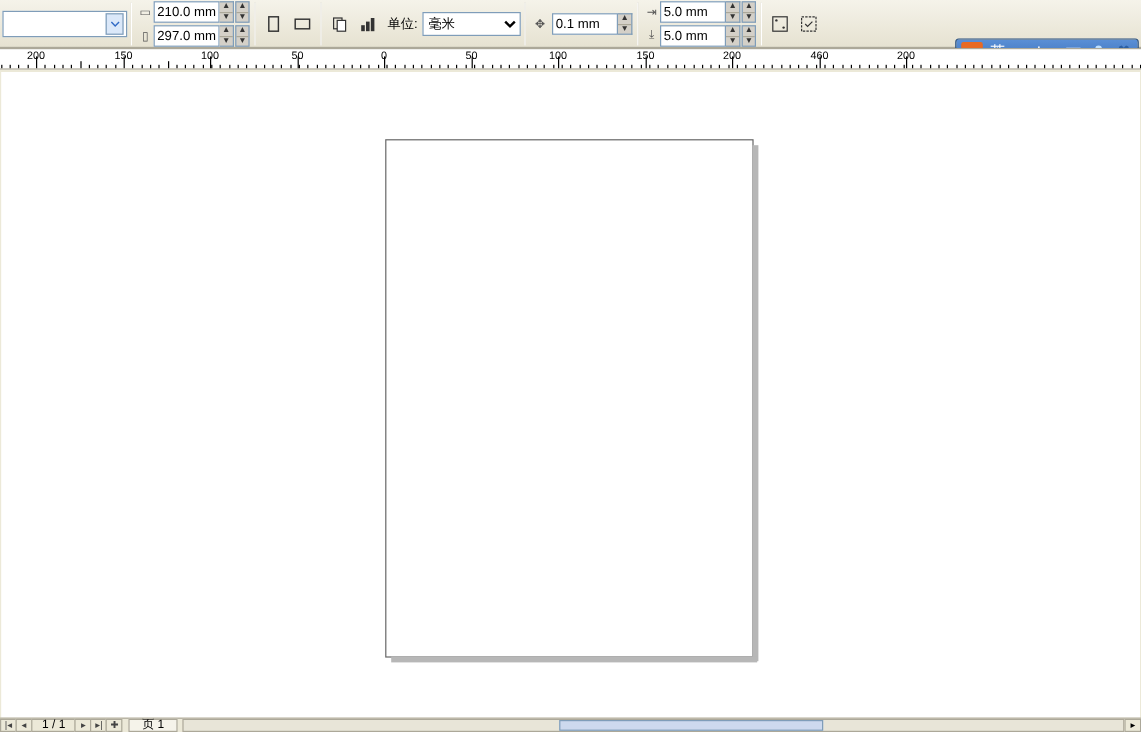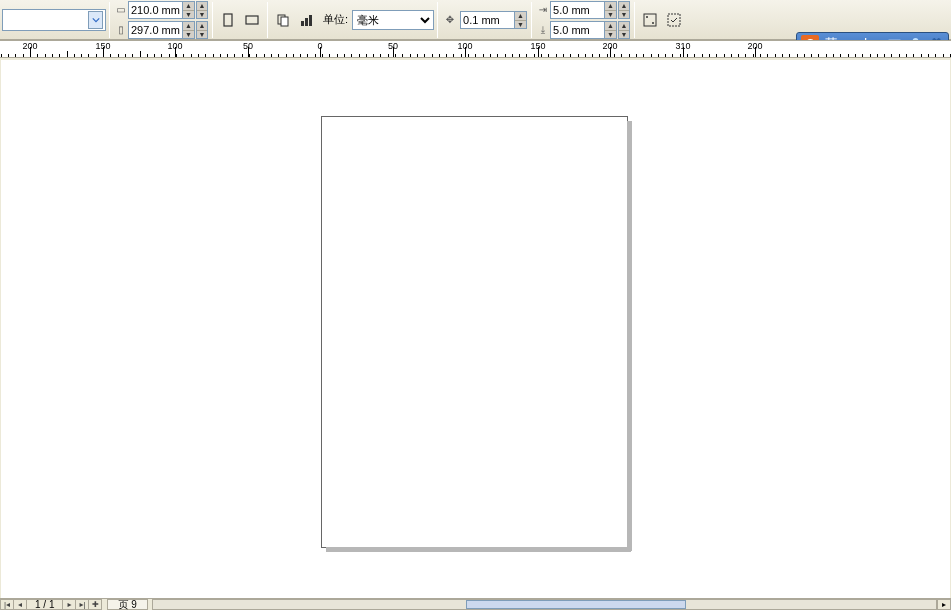--- a/index.html
+++ b/index.html
@@ -229,21 +229,21 @@
       <div class="num" style="left: 320px;">0</div>
       <div class="tick maj" style="left: 320px;"></div>
       <div class="num" style="left: 393px;">50</div>
       <div class="tick maj" style="left: 393px;"></div>
       <div class="num" style="left: 465px;">100</div>
       <div class="tick maj" style="left: 465px;"></div>
       <div class="num" style="left: 538px;">150</div>
       <div class="tick maj" style="left: 538px;"></div>
       <div class="num" style="left: 610px;">200</div>
       <div class="tick maj" style="left: 610px;"></div>
-      <div class="num" style="left: 683px;">310</div>
+      <div class="num" style="left: 683px;">460</div>
       <div class="tick maj" style="left: 683px;"></div>
       <div class="num" style="left: 755px;">200</div>
       <div class="tick maj" style="left: 755px;"></div>
       <div class="tick min" style="left: 0.8px;"></div>
       <div class="tick min" style="left: 8.1px;"></div>
       <div class="tick min" style="left: 15.4px;"></div>
       <div class="tick min" style="left: 22.7px;"></div>
       <div class="tick min" style="left: 37.3px;"></div>
       <div class="tick min" style="left: 44.6px;"></div>
       <div class="tick min" style="left: 51.9px;"></div>
@@ -379,18 +379,18 @@
   </div>
 </div>
 
 <div class="pagenav">
   <div class="btn">|◂</div>
   <div class="btn">◂</div>
   <div class="disp">1 / 1</div>
   <div class="btn">▸</div>
   <div class="btn">▸|</div>
   <div class="btn">✚</div>
-  <div class="tab">页 9</div>
+  <div class="tab">页 1</div>
   <div class="hscroll">
     <div class="thumb"></div>
   </div>
   <div class="sbtn">▸</div>
 </div>
 
 </body></html>

